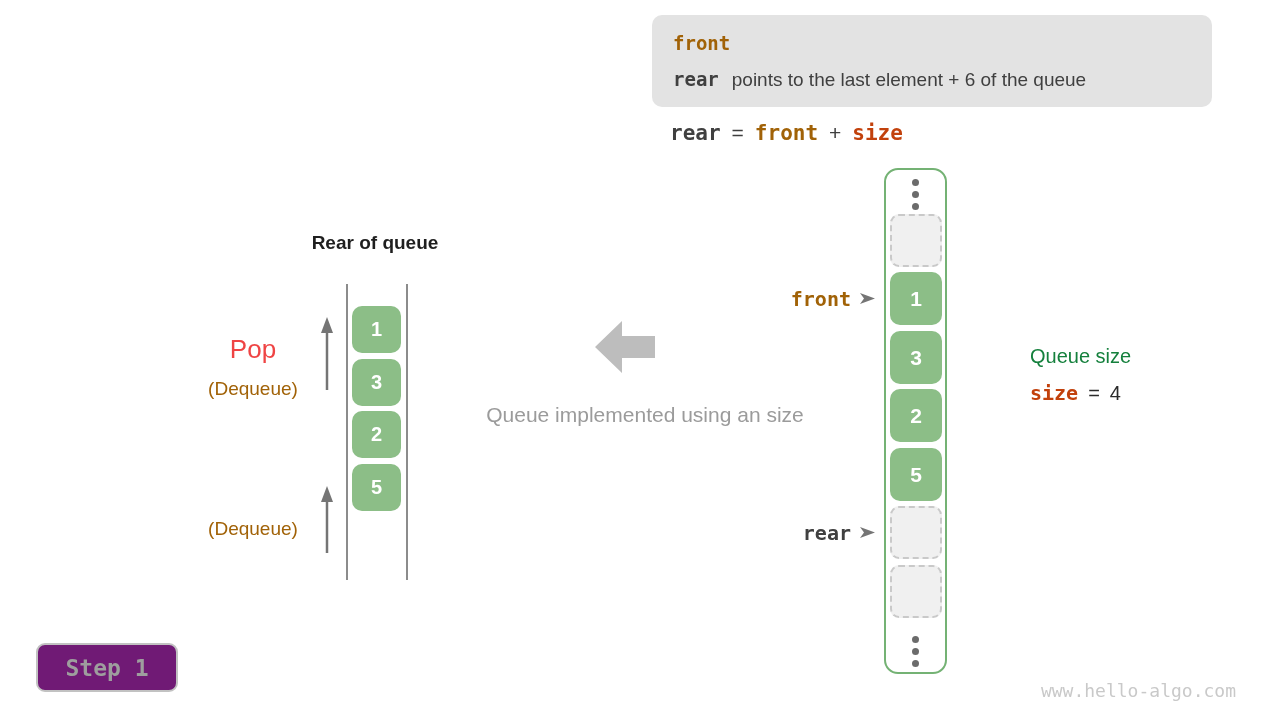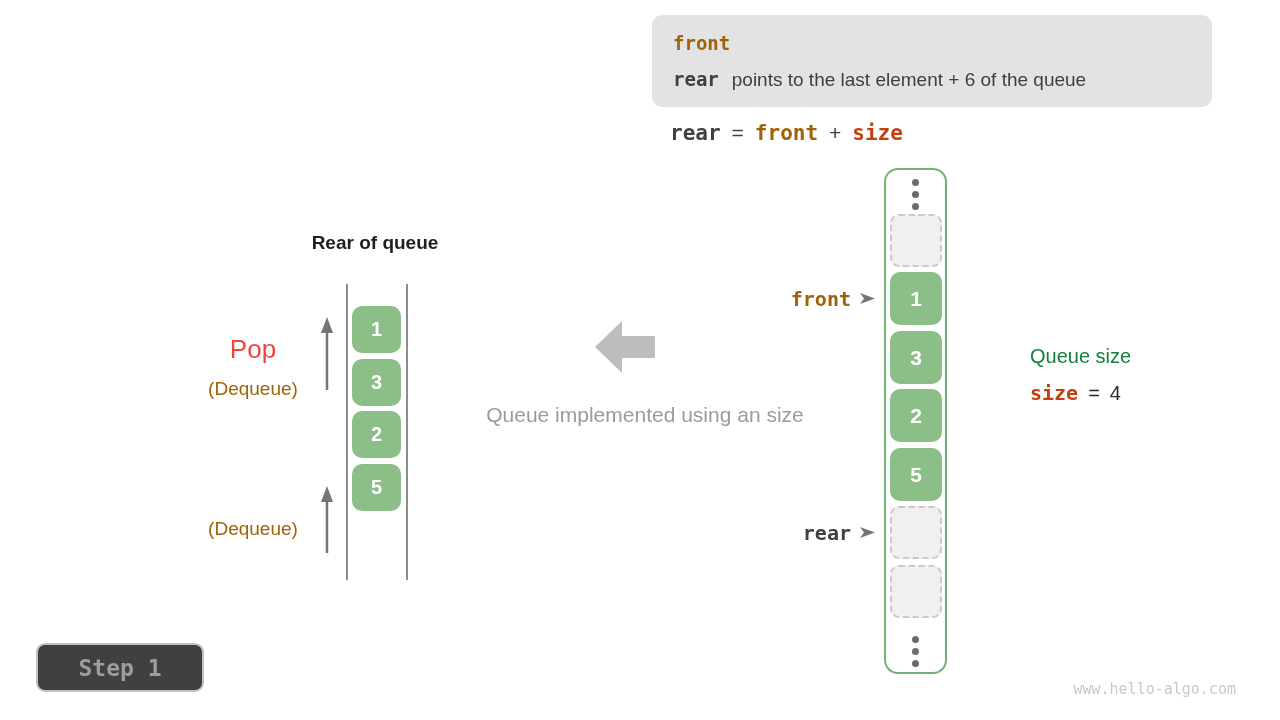--- a/index.html
+++ b/index.html
@@ -52,29 +52,29 @@
   .pointer { display:flex; align-items:center; gap:8px; transform:translateY(-50%); }
   .pointer .mono { font-size:20px; }
 
   
   .qsize-label { left:1030px; top:345px; font-size:20px; color:#15803d; }
   .qsize-row { left:1030px; top:381px; display:flex; align-items:baseline; gap:10px;
                font-size:20px; color:#2b2b2b; }
   .qsize-row .mono { font-size:20px; }
 
   
-  .step-badge { left:36px; top:643px; width:168px; height:49px; background:#404040;
+  .step-badge { left:36px; top:643px; width:142px; height:49px; background:#701a75;
                 border:2px solid #c2c2c2; border-radius:9px;
                 display:flex; align-items:center; justify-content:center;
                 font-family:"DejaVu Sans Mono", monospace; font-weight:bold;
                 font-size:23px; color:#9e9e9e; }
 
   
   .watermark { right:44px; top:680px; font-family:"DejaVu Sans Mono", monospace;
-               font-size:15px; color:#c9c9c9; }
+               font-size:18px; color:#c9c9c9; }
 </style>
 </head>
 <body>
 
 <div class="stage">
 
   <div class="abs info-box">
     <div class="info-row">
       <span class="mono code-orange">front</span>
     </div>

